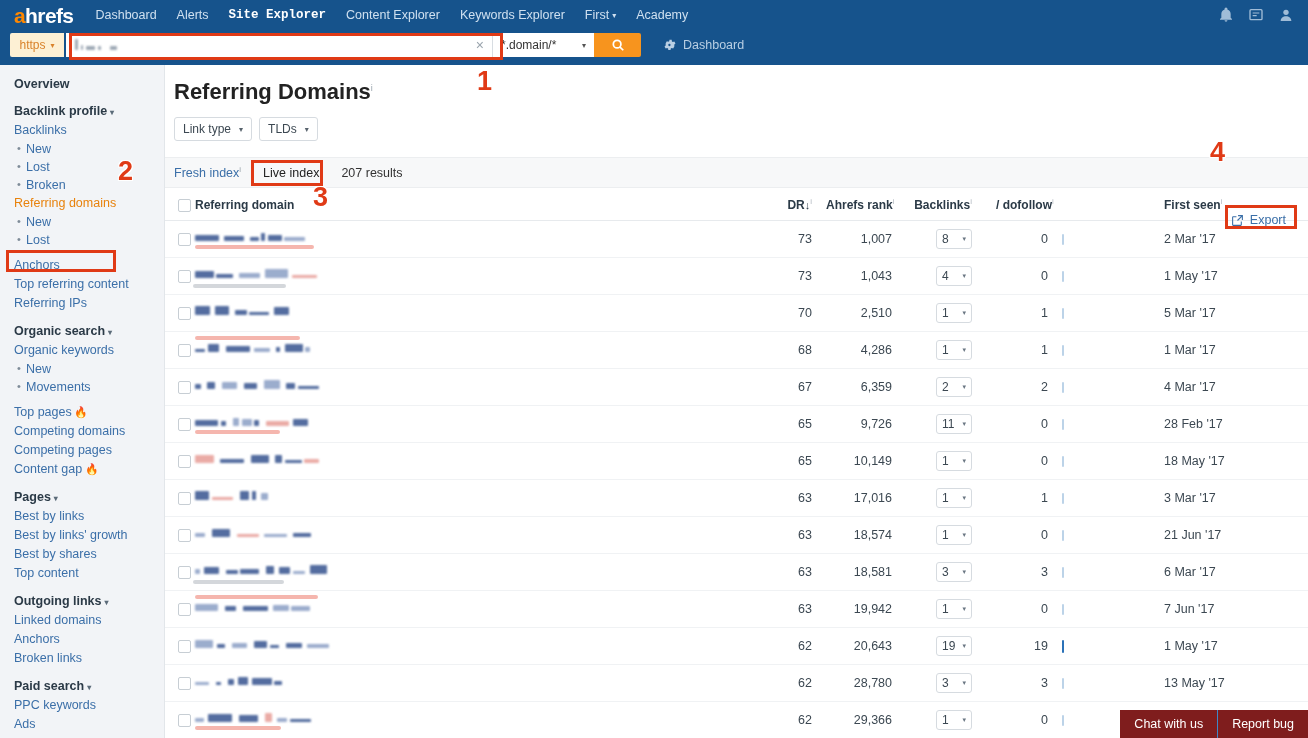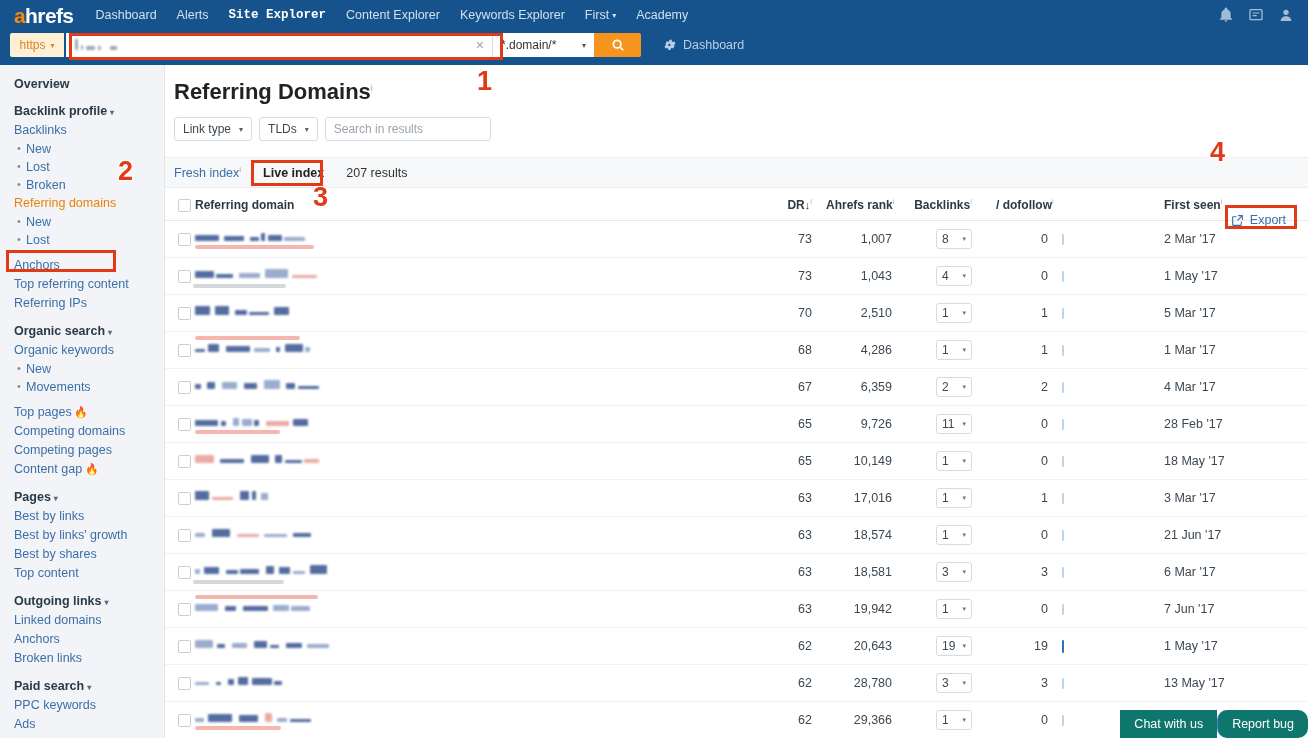--- a/index.html
+++ b/index.html
@@ -175,21 +175,21 @@
     background: #f7f8f9;
     border-top: 1px solid #eceef0;
     border-bottom: 1px solid #eceef0;
     display: flex; align-items: center;
     padding-left: 9px;
     gap: 22px;
     position: relative;
   }
   .tab { font-size: 12.5px; color: #3b6fa8; cursor: pointer; }
   .tab sup { font-size: 8px; color: #9aa4ad; top: -6px; }
-  .tab.active { color: #222; font-weight: bold; }
+  .tab.active { color: #222; font-weight: normal; }
   .results-count { font-size: 12.5px; color: #333; }
   .tab-box-3 {
     position: absolute; left: 86px; top: 2px; width: 72px; height: 26px;
     border: 3px solid #e03a16; pointer-events: none;
   }
 
   .export-btn {
     position: absolute; right: 18px; top: 145px;
     display: flex; align-items: center; gap: 6px;
     color: #3b6fa8; font-size: 12.5px; cursor: pointer;
@@ -264,24 +264,24 @@
   .url-box-1 {
     position: absolute; left: 69px; top: 33px; width: 434px; height: 27px;
     border: 3px solid #e03a16; z-index: 35; pointer-events: none;
   }
 
   
   .bottom-widgets {
     position: absolute; right: 0; bottom: 0; display: flex; z-index: 50;
   }
   .bw {
-    background: #0f766e; color: #fff; font-size: 12.5px;
+    background: #7f1d1d; color: #fff; font-size: 12.5px;
     padding: 7px 14px; cursor: pointer;
   }
-  .bw + .bw { border-left: 1px solid #3f87c6; border-radius: 10px; }
+  .bw + .bw { border-left: 1px solid #3f87c6; }
 </style>
 </head>
 <body>
 
 <div class="topnav">
   <div class="logo"><span class="a">a</span><span class="rest">hrefs</span></div>
   <div class="nav-items" id="nav-items">
       <div class="nav-item"><span>Dashboard</span></div>
       <div class="nav-item"><span>Alerts</span></div>
       <div class="nav-item active"><span>Site Explorer</span></div>
@@ -396,24 +396,20 @@
 
     <div class="filters">
       <div class="filter-btn">
         <span>Link type</span>
         <span class="cc">▾</span>
       </div>
       <div class="filter-btn">
         <span>TLDs</span>
         <span class="cc">▾</span>
       </div>
-      <div class="search-results">
-        <input type="text" placeholder="Search in results" style="">
-
-      </div>
     </div>
 
     <div class="tabbar">
       <div class="tab">
         <span>Fresh index</span><sup>i</sup>
       </div>
       <div class="tab active">
         <span>Live index</span>
       </div>
       <div class="results-count">207 results</div>

